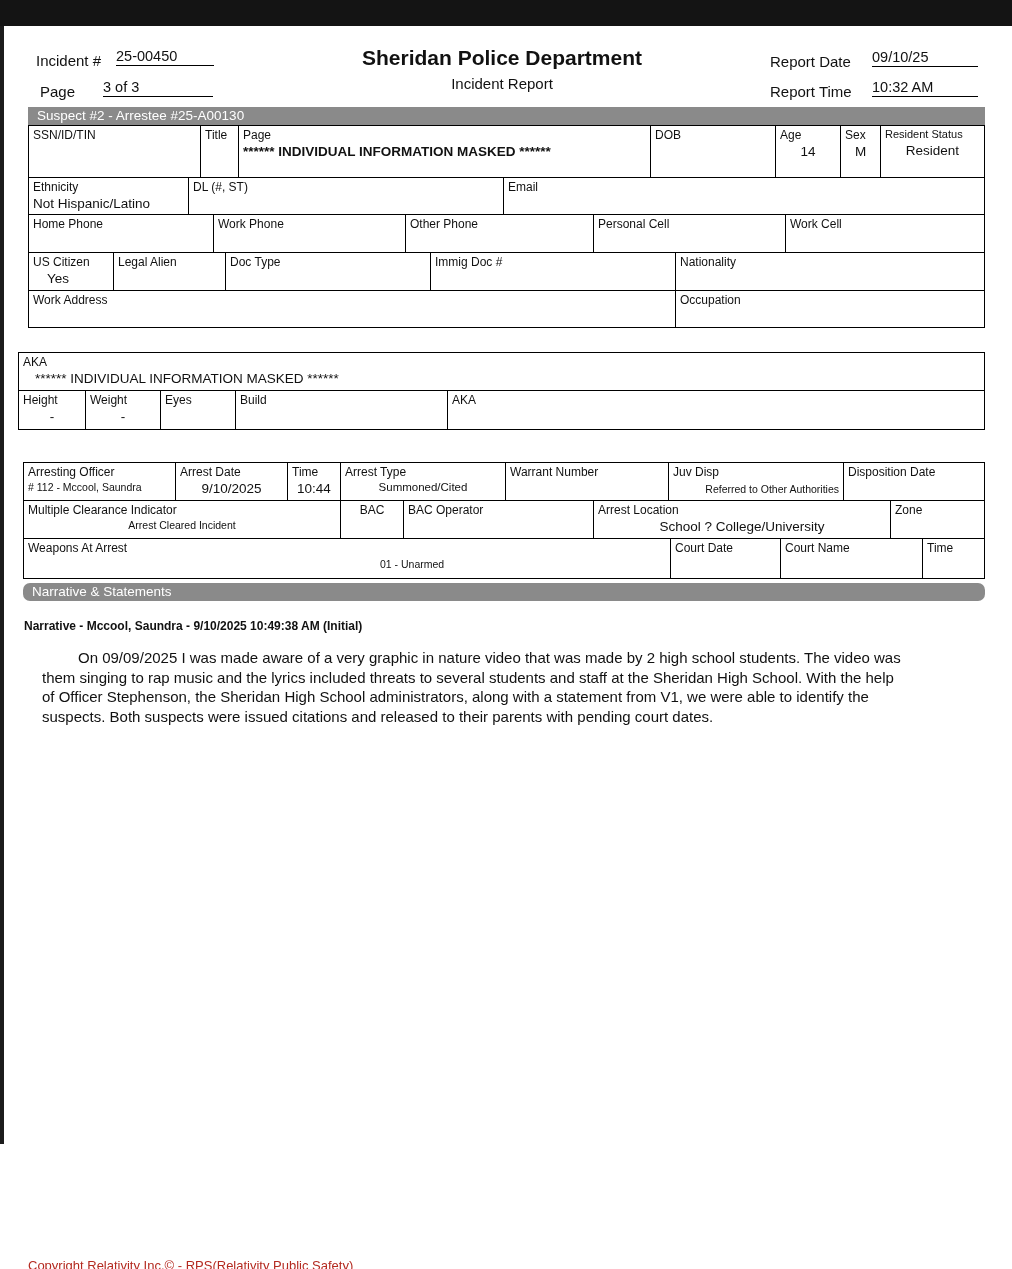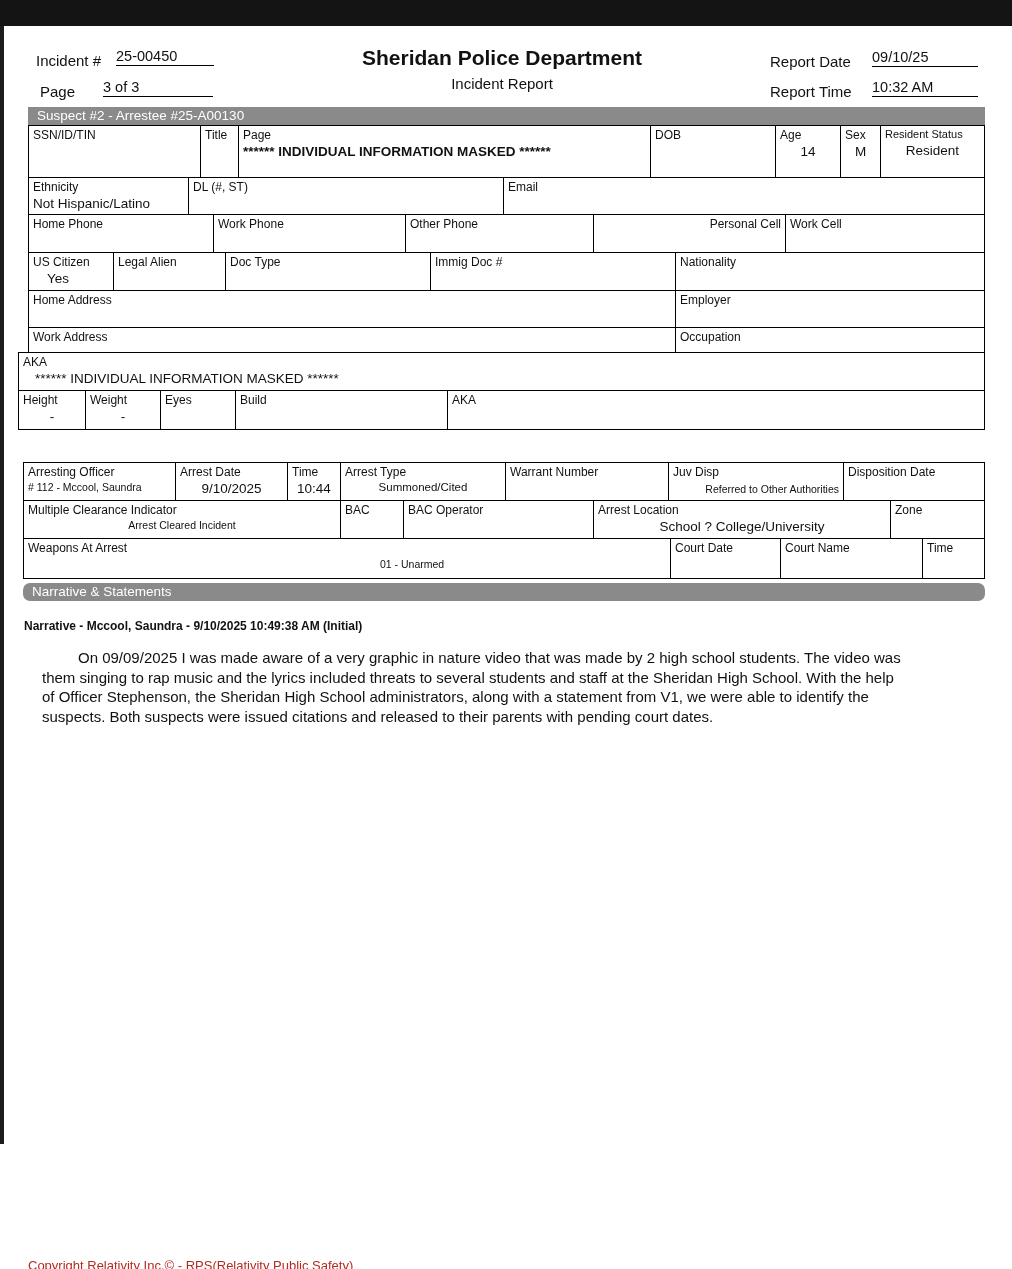--- a/index.html
+++ b/index.html
@@ -116,21 +116,21 @@
     <div class="trow" style="height:38px;">
       <div class="tcell" style="width:185px;">
         <span class="lbl">Home Phone</span>
       </div>
       <div class="tcell" style="width:192px;">
         <span class="lbl">Work Phone</span>
       </div>
       <div class="tcell" style="width:188px;">
         <span class="lbl">Other Phone</span>
       </div>
-      <div class="tcell" style="width:192px;text-align:right;">
+      <div class="tcell" style="width:192px;">
         <span class="lbl">Personal Cell</span>
       </div>
       <div class="tcell grow">
         <span class="lbl">Work Cell</span>
       </div>
     </div>
 
     <div class="trow" style="height:38px;">
       <div class="tcell" style="width:85px;">
         <span class="lbl">US Citizen</span>
@@ -143,28 +143,20 @@
         <span class="lbl">Doc Type</span>
       </div>
       <div class="tcell" style="width:245px;">
         <span class="lbl">Immig Doc #</span>
       </div>
       <div class="tcell grow">
         <span class="lbl">Nationality</span>
       </div>
     </div>
 
-    <div class="trow" style="height:37px;">
-      <div class="tcell" style="width:647px;">
-        <span class="lbl">Home Address</span>
-      </div>
-      <div class="tcell grow">
-        <span class="lbl">Employer</span>
-      </div>
-    </div>
 
     <div class="trow" style="height:37px;">
       <div class="tcell" style="width:647px;">
         <span class="lbl">Work Address</span>
       </div>
       <div class="tcell grow">
         <span class="lbl">Occupation</span>
       </div>
     </div>
   </div>
@@ -226,21 +218,21 @@
       <div class="tcell grow">
         <span class="lbl">Disposition Date</span>
       </div>
     </div>
 
     <div class="trow" style="height:38px;">
       <div class="tcell" style="width:317px;">
         <span class="lbl">Multiple Clearance Indicator</span>
         <span class="val ctr sm">Arrest Cleared Incident</span>
       </div>
-      <div class="tcell" style="width:63px;">
+      <div class="tcell" style="width:63px;text-align:center;">
         <span class="lbl">BAC</span>
       </div>
       <div class="tcell" style="width:190px;">
         <span class="lbl">BAC Operator</span>
       </div>
       <div class="tcell" style="width:297px;">
         <span class="lbl">Arrest Location</span>
         <span class="val ctr">School ? College/University</span>
       </div>
       <div class="tcell grow">

